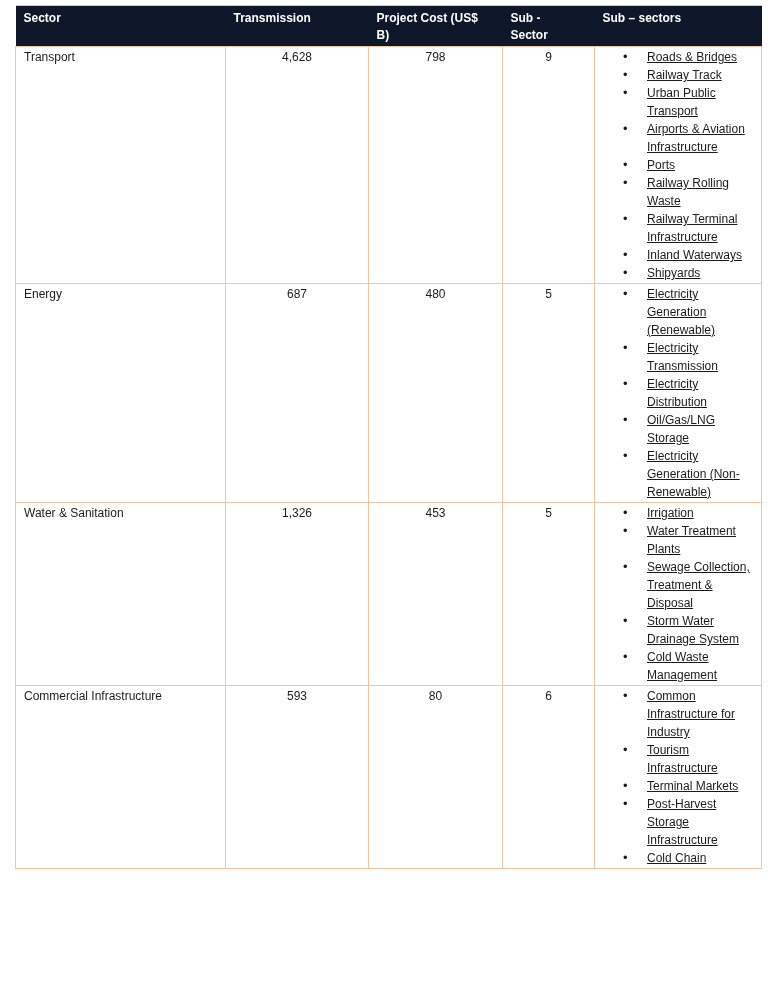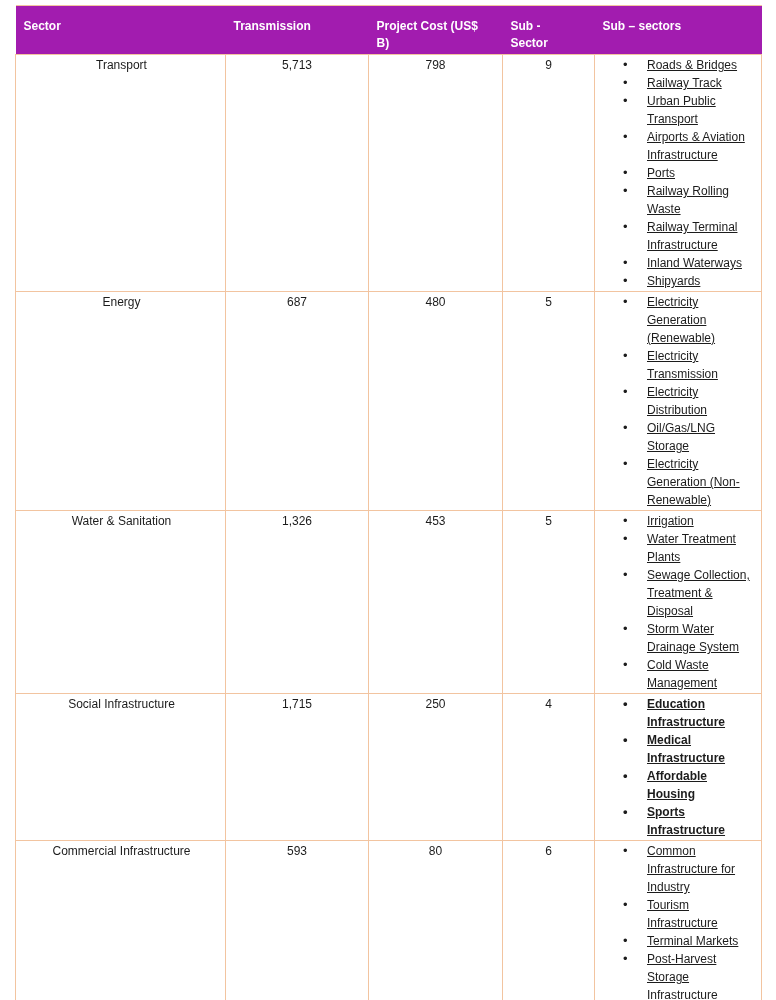--- a/index.html
+++ b/index.html
@@ -17,42 +17,42 @@
     border-collapse: collapse;
     table-layout: fixed;
   }
   col.c-sector { width: 210px; }
   col.c-opps   { width: 143px; }
   col.c-cost   { width: 134px; }
   col.c-subnum { width: 92px; }
   col.c-subs   { width: 167px; }
 
   thead th {
-    background: #a21caf;
+    background: #0f172a;
     color: #ffffff;
     font-size: 12px;
     font-weight: bold;
     text-align: left;
     vertical-align: top;
     line-height: 17px;
-    padding: 12px 8px 2px 8px;
+    padding: 4px 8px 2px 8px;
     white-space: pre-line;
     border-top: 1px solid #F2C4A0;
     border-bottom: 1px solid #F2C4A0;
   }
 
   tbody td {
     border: 1px solid #F2C4A0;
     vertical-align: top;
     font-size: 12px;
     line-height: 18px;
     padding: 1px 4px 1px 4px;
   }
   td.cell-sector {
-    text-align: center;
+    text-align: left;
     padding-left: 8px;
     padding-right: 6px;
   }
   td.cell-num { text-align: center; }
 
   td.cell-list { padding: 1px 2px 1px 0; text-decoration: underline; }
   td.cell-list ul {
     list-style: none;
     margin: 0;
     padding: 0 2px 0 28px;
@@ -89,21 +89,21 @@
         <th>Project Cost (US$
 B)</th>
         <th>Sub -
 Sector</th>
         <th>Sub – sectors</th>
       </tr>
     </thead>
     <tbody>
         <tr>
           <td class="cell-sector">Transport</td>
-          <td class="cell-num">5,713</td>
+          <td class="cell-num">4,628</td>
           <td class="cell-num">798</td>
           <td class="cell-num">9</td>
           <td class="cell-list">
             <ul>
               <li>Roads &amp; Bridges</li>
               <li>Railway Track</li>
               <li>Urban Public Transport</li>
               <li>Airports &amp; Aviation Infrastructure</li>
               <li>Ports</li>
               <li>Railway Rolling Waste</li>
@@ -137,34 +137,20 @@
             <ul>
               <li>Irrigation</li>
               <li>Water Treatment Plants</li>
               <li>Sewage Collection, Treatment &amp; Disposal</li>
               <li>Storm Water Drainage System</li>
               <li>Cold Waste Management</li>
             </ul>
           </td>
         </tr>
         <tr>
-          <td class="cell-sector">Social Infrastructure</td>
-          <td class="cell-num">1,715</td>
-          <td class="cell-num">250</td>
-          <td class="cell-num">4</td>
-          <td class="cell-list">
-            <ul class="bold">
-              <li>Education Infrastructure</li>
-              <li>Medical Infrastructure</li>
-              <li>Affordable Housing</li>
-              <li>Sports Infrastructure</li>
-            </ul>
-          </td>
-        </tr>
-        <tr>
           <td class="cell-sector">Commercial Infrastructure</td>
           <td class="cell-num">593</td>
           <td class="cell-num">80</td>
           <td class="cell-num">6</td>
           <td class="cell-list">
             <ul>
               <li>Common Infrastructure for Industry</li>
               <li>Tourism Infrastructure</li>
               <li>Terminal Markets</li>
               <li>Post-Harvest Storage Infrastructure</li>

